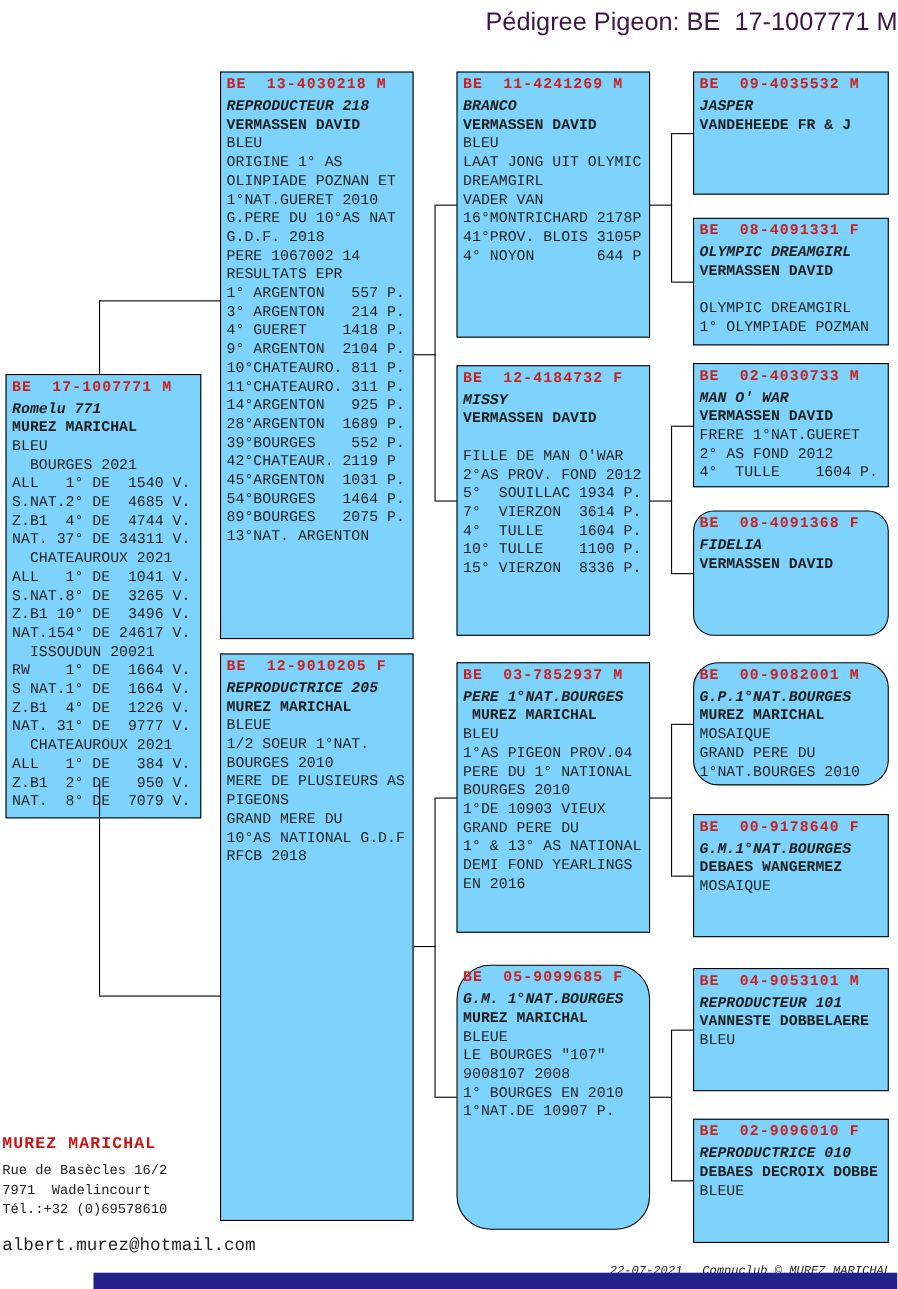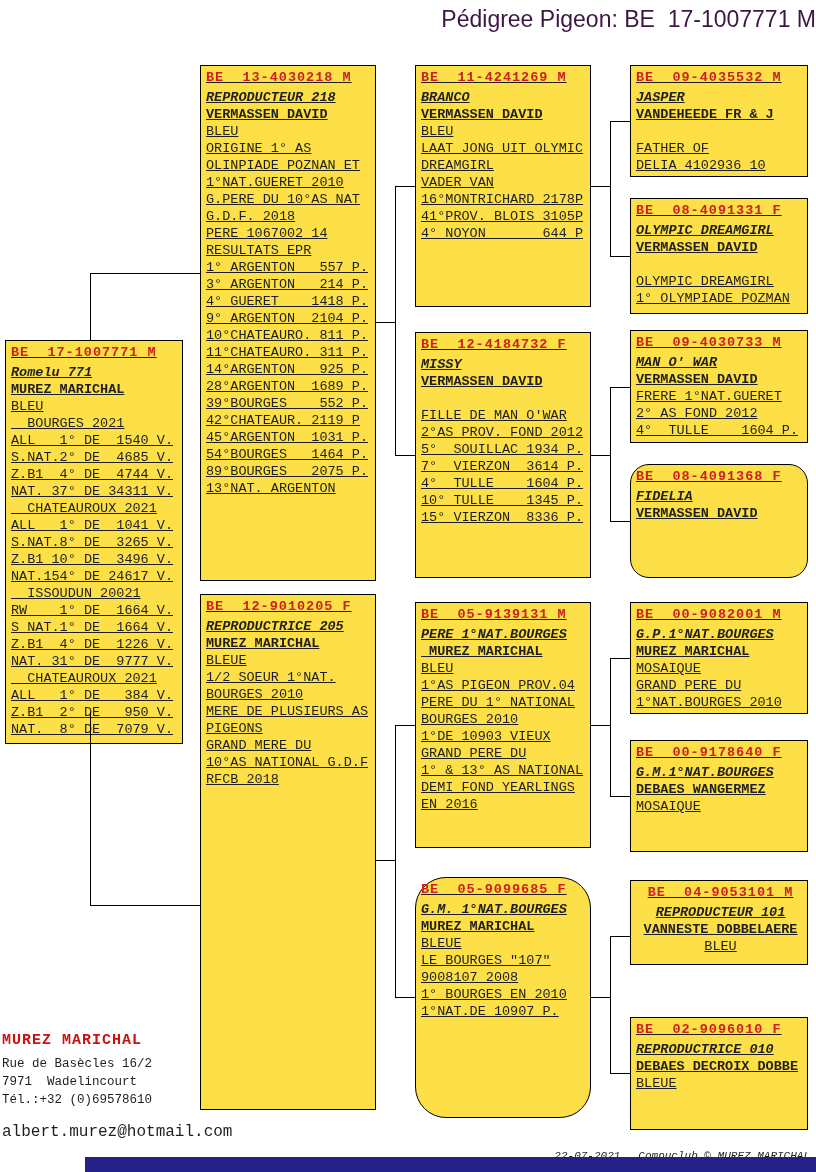--- a/index.html
+++ b/index.html
@@ -9,22 +9,22 @@
     color:#1f1f1f; overflow:hidden;
   }
   .title {
     position:absolute; top:6px; left:0; width:100%;
     text-align:right; white-space:pre;
     font-family:"Liberation Sans","DejaVu Sans",sans-serif;
     font-size:23px; font-weight:500; color:#3c1743;
   }
   .pbox {
     position:absolute; box-sizing:border-box; border:1px solid #000;
-    background:#fde047; padding:3px 2px 0 5px;
-    font-size:13.5px; line-height:17px;text-decoration:underline;
+    background:#7dd3fc; padding:3px 2px 0 5px;
+    font-size:13.5px; line-height:17px;
   }
   .ring  { color:#cc2020; font-weight:bold; white-space:pre; letter-spacing:1px; margin-bottom:3px; }
   .pname { font-weight:bold; font-style:italic; white-space:pre; }
   .fancier { font-weight:bold; white-space:pre; }
   .lines { white-space:pre; }
   .conn { position:absolute; background:#000; }
   .footer-owner {
     position:absolute; left:2px; top:1032px;
     color:#cc1111; font-weight:bold; font-size:15px; letter-spacing:1px; white-space:pre;
   }
@@ -127,26 +127,26 @@
   <div class="pbox" style="left:415px;top:332px;width:176px;height:246px;">
     <div class="ring">BE  12-4184732 F</div>
     <div class="pname">MISSY</div>
     <div class="fancier">VERMASSEN DAVID</div>
     <div class="lines">
 FILLE DE MAN O'WAR
 2°AS PROV. FOND 2012
 5°  SOUILLAC 1934 P.
 7°  VIERZON  3614 P.
 4°  TULLE    1604 P.
-10° TULLE    1345 P.
+10° TULLE    1100 P.
 15° VIERZON  8336 P.</div>
   </div>
 
   <div class="pbox" style="left:415px;top:602px;width:176px;height:246px;">
-    <div class="ring">BE  05-9139131 M</div>
+    <div class="ring">BE  03-7852937 M</div>
     <div class="pname">PERE 1°NAT.BOURGES</div>
     <div class="fancier"> MUREZ MARICHAL</div>
     <div class="lines">BLEU
 1°AS PIGEON PROV.04
 PERE DU 1° NATIONAL
 BOURGES 2010
 1°DE 10903 VIEUX
 GRAND PERE DU
 1° &amp; 13° AS NATIONAL
 DEMI FOND YEARLINGS
@@ -161,67 +161,64 @@
 LE BOURGES "107"
 9008107 2008
 1° BOURGES EN 2010
 1°NAT.DE 10907 P.</div>
   </div>
 
   <div class="pbox" style="left:630px;top:65px;width:178px;height:112px;">
     <div class="ring">BE  09-4035532 M</div>
     <div class="pname">JASPER</div>
     <div class="fancier">VANDEHEEDE FR &amp; J</div>
-    <div class="lines">
-FATHER OF
-DELIA 4102936 10</div>
   </div>
 
   <div class="pbox" style="left:630px;top:198px;width:178px;height:116px;">
     <div class="ring">BE  08-4091331 F</div>
     <div class="pname">OLYMPIC DREAMGIRL</div>
     <div class="fancier">VERMASSEN DAVID</div>
     <div class="lines">
 OLYMPIC DREAMGIRL
 1° OLYMPIADE POZMAN</div>
   </div>
 
   <div class="pbox" style="left:630px;top:330px;width:178px;height:113px;">
-    <div class="ring">BE  09-4030733 M</div>
+    <div class="ring">BE  02-4030733 M</div>
     <div class="pname">MAN O' WAR</div>
     <div class="fancier">VERMASSEN DAVID</div>
     <div class="lines">FRERE 1°NAT.GUERET
 2° AS FOND 2012
 4°  TULLE    1604 P.</div>
   </div>
 
   <div class="pbox" style="left:630px;top:464px;width:178px;height:114px;border-radius:19px;">
     <div class="ring">BE  08-4091368 F</div>
     <div class="pname">FIDELIA</div>
     <div class="fancier">VERMASSEN DAVID</div>
     <div class="lines"></div>
   </div>
 
-  <div class="pbox" style="left:630px;top:602px;width:178px;height:112px;">
+  <div class="pbox" style="left:630px;top:602px;width:178px;height:112px;border-radius:23px;">
     <div class="ring">BE  00-9082001 M</div>
     <div class="pname">G.P.1°NAT.BOURGES</div>
     <div class="fancier">MUREZ MARICHAL</div>
     <div class="lines">MOSAIQUE
 GRAND PERE DU
 1°NAT.BOURGES 2010</div>
   </div>
 
   <div class="pbox" style="left:630px;top:740px;width:178px;height:112px;">
     <div class="ring">BE  00-9178640 F</div>
     <div class="pname">G.M.1°NAT.BOURGES</div>
     <div class="fancier">DEBAES WANGERMEZ</div>
     <div class="lines">MOSAIQUE</div>
   </div>
 
-  <div class="pbox" style="left:630px;top:880px;width:178px;height:85px;text-align:center;">
+  <div class="pbox" style="left:630px;top:880px;width:178px;height:112px;">
     <div class="ring">BE  04-9053101 M</div>
     <div class="pname">REPRODUCTEUR 101</div>
     <div class="fancier">VANNESTE DOBBELAERE</div>
     <div class="lines">BLEU</div>
   </div>
 
   <div class="pbox" style="left:630px;top:1017px;width:178px;height:113px;">
     <div class="ring">BE  02-9096010 F</div>
     <div class="pname">REPRODUCTRICE 010</div>
     <div class="fancier">DEBAES DECROIX DOBBE</div>

